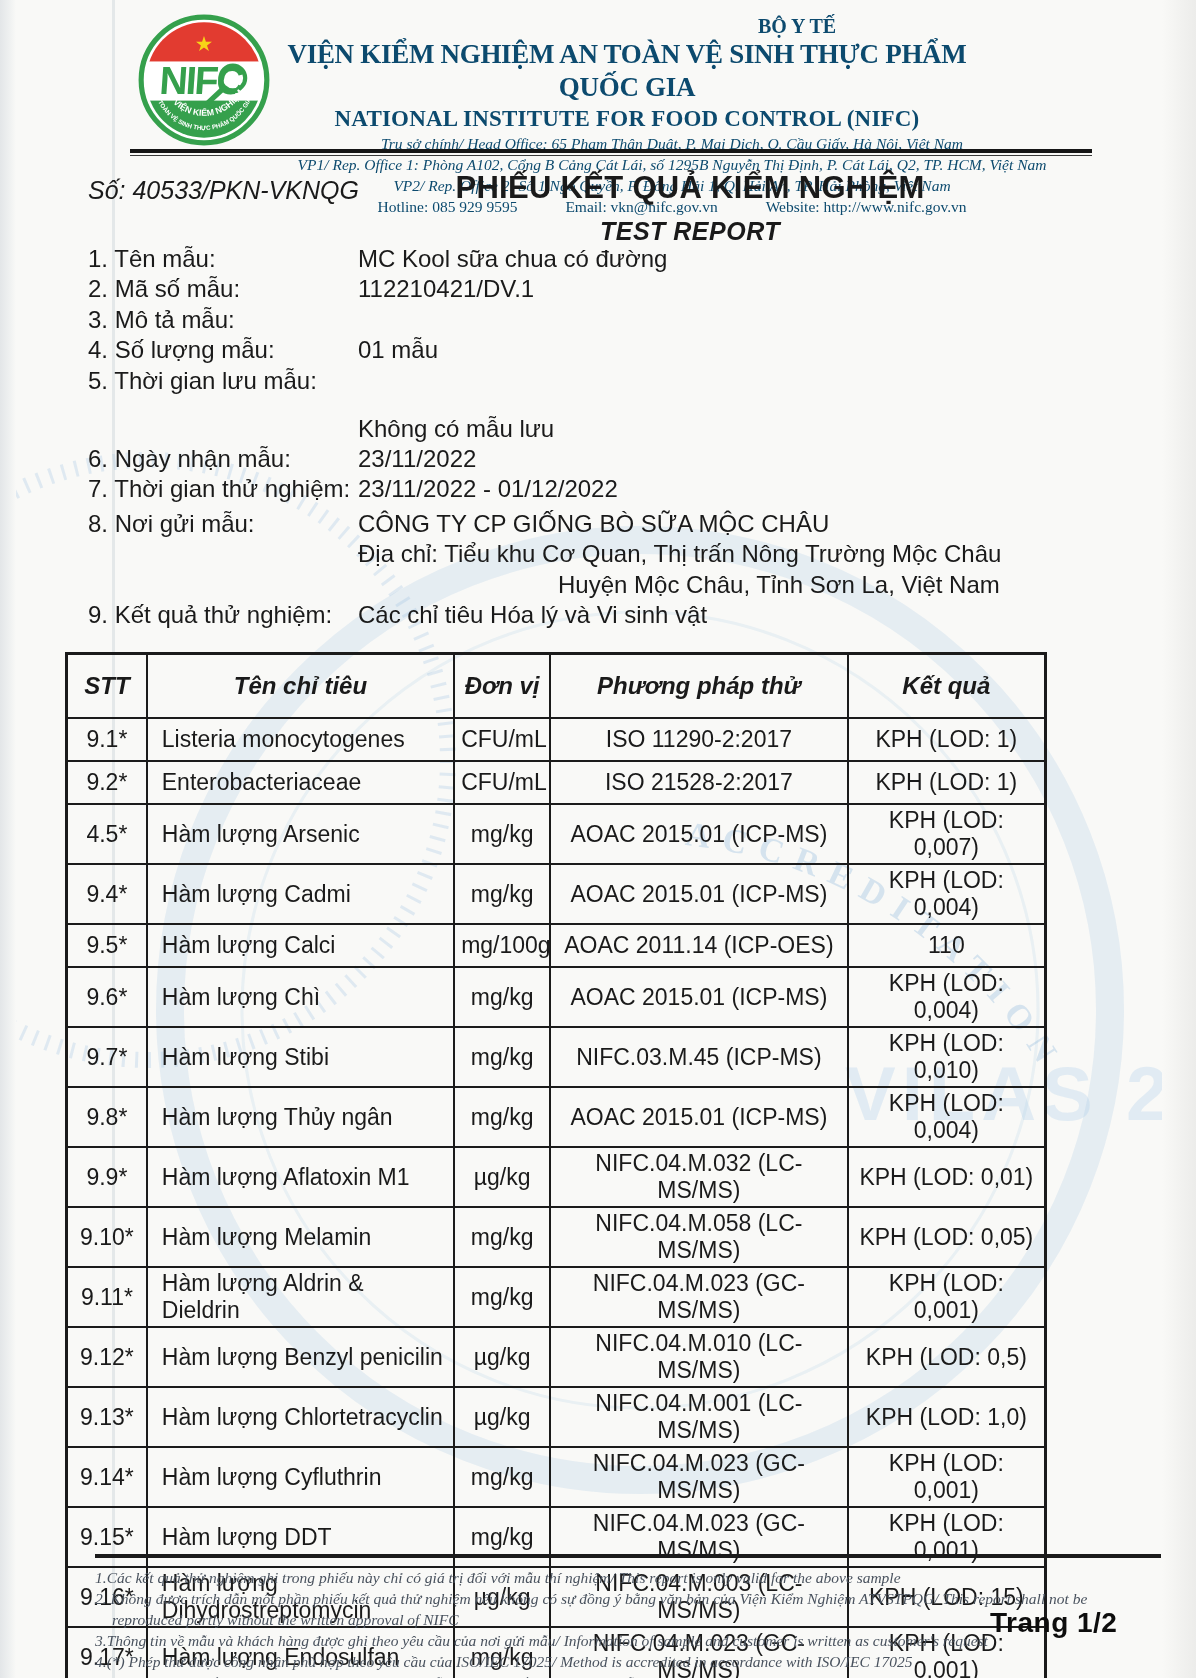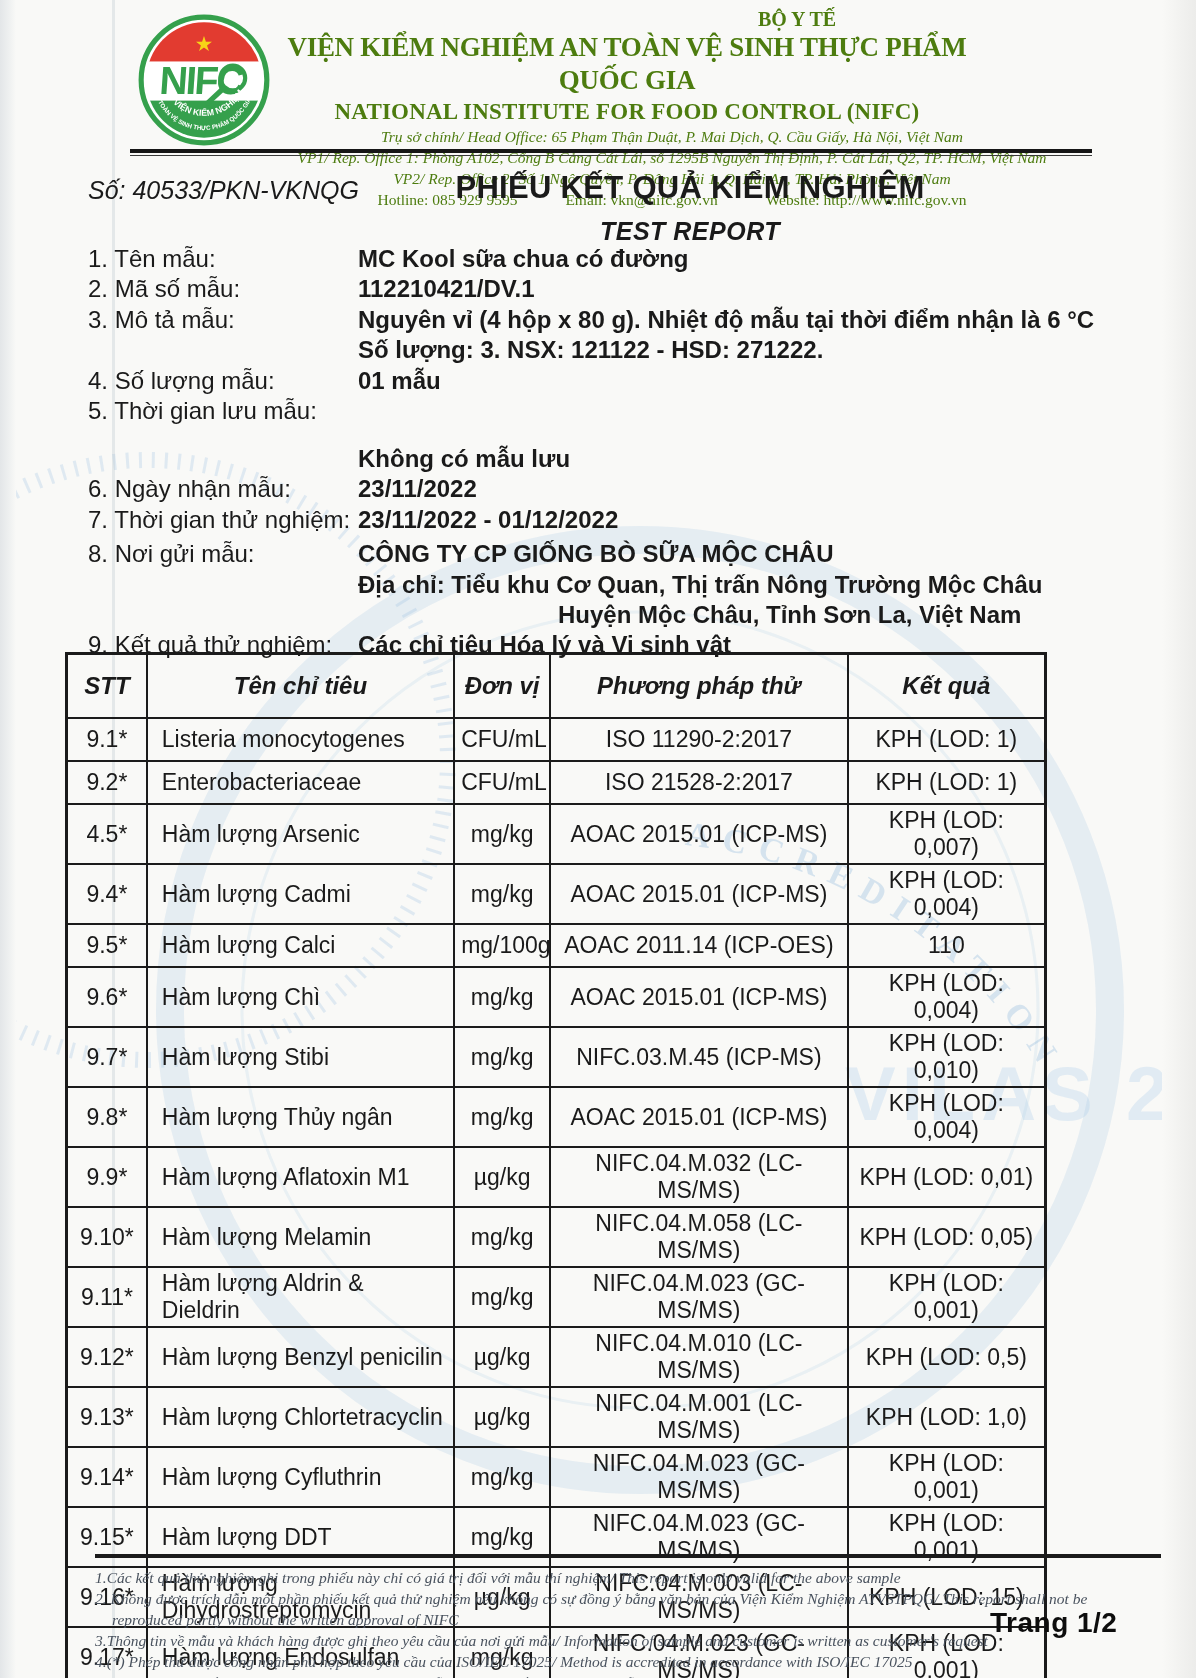--- a/index.html
+++ b/index.html
@@ -17,42 +17,42 @@
     background:linear-gradient(90deg,#e3e6e8 0%,#eef0f0 55%,#f9f9f7 100%);}
   .scan-line{position:absolute;left:112px;top:0;width:3px;height:100%;
     background:rgba(176,189,199,0.28);}
   .scan-band-right{position:absolute;right:0;top:0;width:34px;height:100%;
     background:linear-gradient(270deg,#ececea 0%,#f9f9f7 100%);}
   
   .watermark{position:absolute;left:0;top:0;pointer-events:none;}
   
   .header{position:absolute;left:0;top:0;width:1196px;}
   .logo{position:absolute;left:138px;top:12px;width:132px;height:136px;}
-  .head-text{position:absolute;left:252px;top:7px;width:840px;text-align:center;
-    color:#4d7c0f;font-family:"Liberation Serif", serif;}
+  .head-text{position:absolute;left:252px;top:14px;width:840px;text-align:center;
+    color:#0c4a6e;font-family:"Liberation Serif", serif;}
   .ministry{font-weight:bold;font-size:20px;line-height:24px;padding-left:250px;}
   .institute-vi{font-weight:bold;font-size:27px;line-height:33px;padding-right:90px;letter-spacing:-0.3px;}
   .institute-en{font-weight:bold;font-size:23px;line-height:29px;padding-right:90px;letter-spacing:0.2px;}
   .office-line{font-style:italic;font-size:15.5px;line-height:21px;}
   .hotline-row{font-size:15.5px;line-height:22px;display:flex;
     justify-content:center;gap:48px;}
   .header-rule{position:absolute;left:130px;top:149px;width:962px;}
   .header-rule .thick{height:4px;background:#161616;}
   .header-rule .thin{height:1px;background:#3a3a3a;margin-top:2px;}
   
   .doc-number{position:absolute;left:88px;top:176px;font-style:italic;font-size:25px;}
   .title-block{position:absolute;left:300px;top:170px;width:780px;text-align:center;}
   .doc-title{font-weight:bold;font-size:31px;line-height:36px;letter-spacing:0.3px;}
   .doc-subtitle{font-weight:bold;font-style:italic;font-size:25px;line-height:30px;margin-top:10px;letter-spacing:0.5px;}
   
   .info-list{position:absolute;left:88px;top:244px;width:1020px;}
   .info-row{display:flex;margin:0;}
   .info-label{width:270px;flex:0 0 270px;font-size:24px;line-height:30.4px;}
   .info-value{flex:1;font-size:24px;line-height:30.4px;}
-  .info-line{white-space:nowrap;font-weight:bold;}
+  .info-line{white-space:nowrap;}
   .info-row.gap-before{margin-top:4px;}
   
   .results-table{position:absolute;left:65px;top:652px;width:982px;
     border-collapse:collapse;table-layout:fixed;background:transparent;}
   .results-table th,.results-table td{border:2px solid #1b1b1b;padding:2px 6px;background:transparent;}
   .results-table{border:3px solid #1b1b1b;}
   .col-stt{width:8.2%;}
   .col-name{width:31.4%;}
   .col-unit{width:9.8%;}
   .col-method{width:30.4%;}
@@ -154,24 +154,20 @@
         </div>
       </div>
       <div class="info-row">
         <div class="info-label">2. Mã số mẫu:</div>
         <div class="info-value">
           <div class="info-line" style="padding-left: 0px;">112210421/DV.1</div>
         </div>
       </div>
       <div class="info-row">
         <div class="info-label">3. Mô tả mẫu:</div>
-        <div class="info-value">
-          <div class="info-line" style="padding-left: 0px;">Nguyên vỉ (4 hộp x 80 g). Nhiệt độ mẫu tại thời điểm nhận là 6 °C</div>
-          <div class="info-line" style="padding-left: 0px;">Số lượng: 3.  NSX: 121122 - HSD: 271222.</div>
-        </div>
       </div>
       <div class="info-row">
         <div class="info-label">4. Số lượng mẫu:</div>
         <div class="info-value">
           <div class="info-line" style="padding-left: 0px;">01 mẫu</div>
         </div>
       </div>
       <div class="info-row">
         <div class="info-label">5. Thời gian lưu mẫu:</div>
         <div class="info-value">

